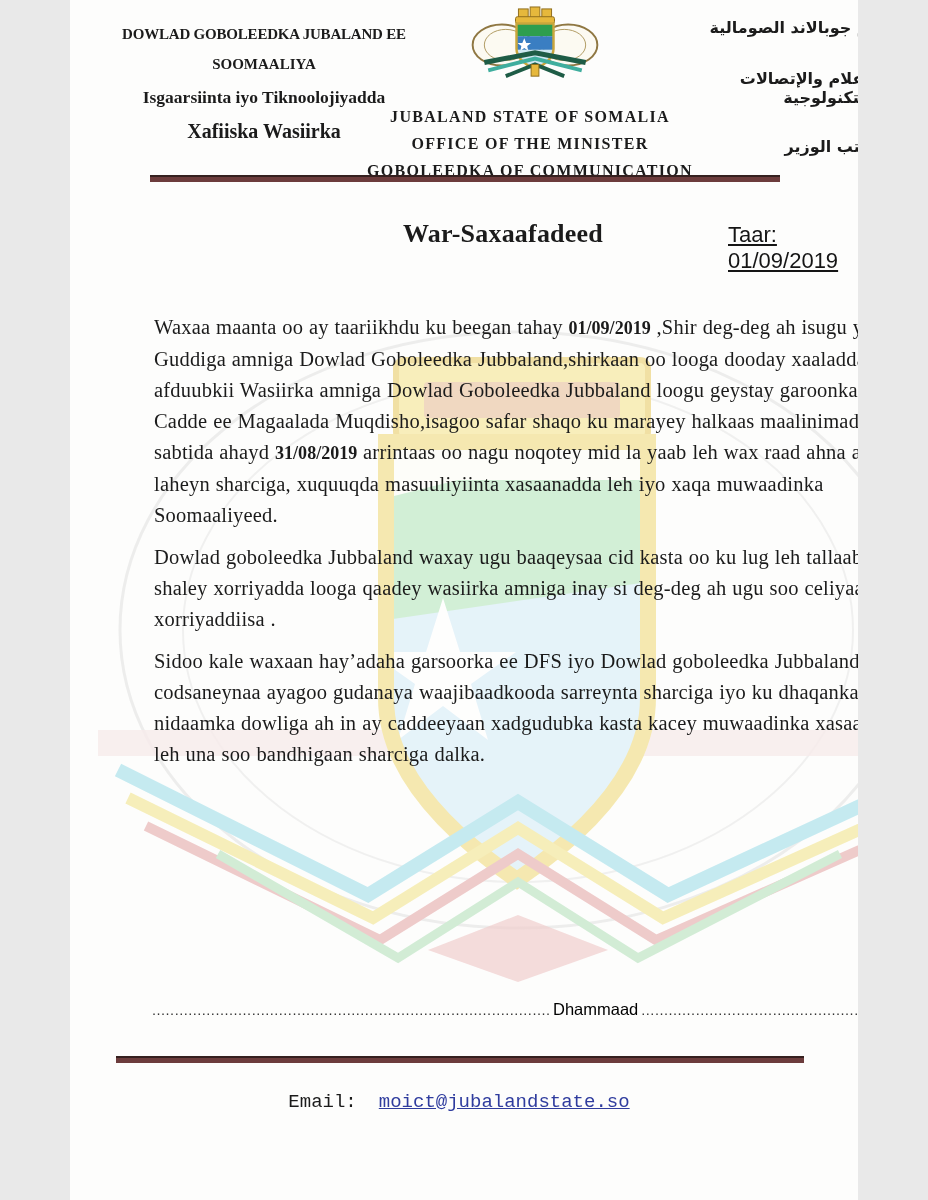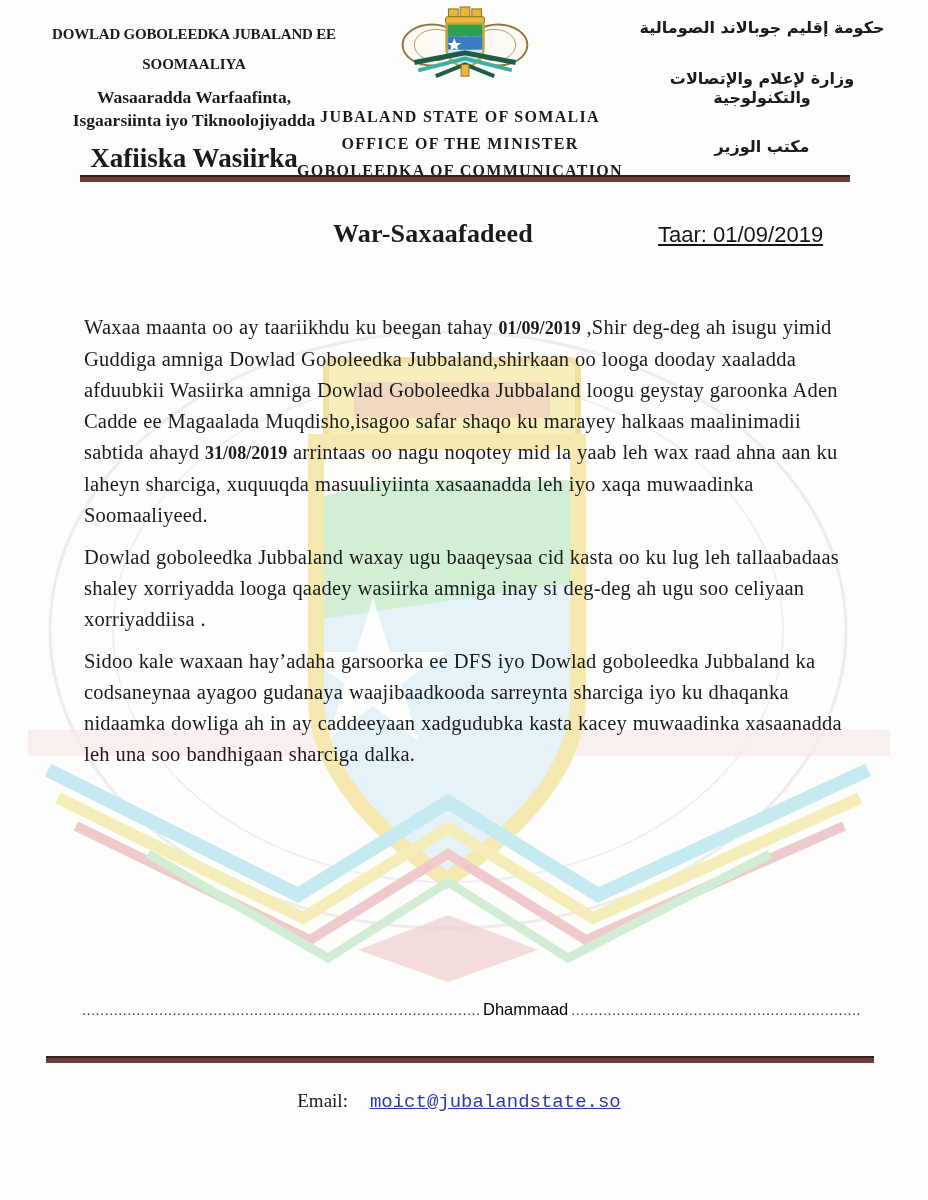--- a/index.html
+++ b/index.html
@@ -1,29 +1,29 @@
 <!DOCTYPE html>
 <html><head>
 <meta charset="utf-8">
 <style>
   html,body{margin:0;padding:0;background:#e9e9e9;}
   .page{
-    position:relative;width:928px;height:1200px;margin:0 auto;
+    position:relative;width:788px;height:1200px;margin:0 auto;
     background:#fdfdfc;overflow:hidden;
     font-family:"Liberation Serif", serif;color:#1b1b1b;
   }
   
   .watermark{position:absolute;left:28px;top:330px;width:862px;height:660px;opacity:.5;z-index:0;pointer-events:none;}
   
   .hdr-left{position:absolute;left:46px;top:26px;width:296px;text-align:center;z-index:1;}
   .hdr-left .l1{font-size:15px;font-weight:bold;letter-spacing:-.2px;margin-bottom:13px;}
   .hdr-left .l2{font-size:15px;font-weight:bold;margin-bottom:14px;}
   .hdr-left .l3{font-size:17.5px;font-weight:bold;margin-bottom:2px;}
   .hdr-left .l4{font-size:17.5px;font-weight:bold;margin-bottom:12px;}
-  .hdr-left .l5{font-size:27px;font-weight:bold;}
+  .hdr-left .l5{font-size:20px;font-weight:bold;}
   .hdr-center-text{position:absolute;left:278px;top:108px;width:364px;text-align:center;z-index:1;}
   .hdr-center-text div{font-size:16px;font-weight:bold;letter-spacing:1.3px;margin-bottom:9px;}
   .emblem{position:absolute;left:396px;top:6px;width:138px;height:76px;z-index:1;}
   .hdr-right{position:absolute;left:626px;top:18px;width:272px;text-align:center;direction:rtl;z-index:1;
     font-family:"DejaVu Sans", sans-serif;font-weight:bold;}
   .hdr-right .a1{font-size:16px;margin-bottom:32px;}
   .hdr-right .a2{font-size:16px;margin-bottom:30px;}
   .hdr-right .a3{font-size:16px;}
   .rule{position:absolute;height:5px;background:#6c3c3c;border-top:2px solid #35201f;z-index:1;}
   .rule-top{left:80px;right:78px;top:175px;}
@@ -38,21 +38,21 @@
   .seg-name{font-weight:bold;word-spacing:4px;}
   
   .closing{position:absolute;left:82px;top:1000px;width:778px;display:flex;align-items:center;
     font-family:"Liberation Sans", sans-serif;font-size:14.5px;color:#222;z-index:1;}
   .closing .dots{overflow:hidden;white-space:nowrap;letter-spacing:.5px;color:#333;}
   .closing .dots-l{width:398px;flex:0 0 auto;}
   .closing .dots-r{flex:1 1 auto;}
   .closing .dlabel{flex:0 0 auto;font-size:16.5px;padding:0 3px;color:#000000;}
   .footer-loc{position:absolute;left:0;right:10px;top:1066px;text-align:center;font-size:19px;z-index:1;}
   .footer-email{position:absolute;left:0;right:10px;top:1090px;text-align:center;font-size:19px;z-index:1;}
-  .footer-email .lbl{margin-right:22px;}
+  .footer-email .lbl{margin-right:22px;font-family:Liberation Mono, monospace;}
   .footer-email a{color:#2f3c9e;text-decoration:underline;font-family:Liberation Mono, monospace;}
 </style>
 </head>
 <body>
 
 <div class="page">
 
   <svg class="watermark" viewBox="0 0 862 660" xmlns="http://www.w3.org/2000/svg">
     <ellipse cx="420" cy="300" rx="398" ry="298" fill="none" stroke="#dedede" stroke-width="3"></ellipse>
     <ellipse cx="420" cy="300" rx="335" ry="252" fill="none" stroke="#e4e4e4" stroke-width="2"></ellipse>
@@ -76,21 +76,20 @@
     <path d="M20 440 L270 565 L420 472 L570 565 L840 440" fill="none" stroke="#8fd8e6" stroke-width="14"></path>
     <path d="M30 468 L275 588 L420 498 L565 588 L832 468" fill="none" stroke="#f0e07a" stroke-width="12"></path>
     <path d="M48 496 L282 610 L420 524 L558 610 L816 496" fill="none" stroke="#e09a9a" stroke-width="10"></path>
     <path d="M120 524 L300 628 L420 552 L540 628 L742 524" fill="none" stroke="#a8dcb0" stroke-width="9"></path>
     <path d="M330 620 L420 585 L510 620 L420 652 Z" fill="#e4a0a0" opacity=".7"></path>
   </svg>
 
   <div class="hdr-left">
     <div class="l1">DOWLAD GOBOLEEDKA JUBALAND EE</div>
     <div class="l2">SOOMAALIYA</div>
-    <div class="l3">Wasaaradda Warfaafinta,</div>
     <div class="l4">Isgaarsiinta iyo Tiknoolojiyadda</div>
     <div class="l5">Xafiiska Wasiirka</div>
   </div>
 
   <svg class="emblem" viewBox="0 0 140 78" xmlns="http://www.w3.org/2000/svg">
     <ellipse cx="36" cy="40" rx="30" ry="21" fill="#fcfaf2" stroke="#8f7742" stroke-width="2"></ellipse>
     <ellipse cx="104" cy="40" rx="30" ry="21" fill="#fcfaf2" stroke="#8f7742" stroke-width="2"></ellipse>
     <ellipse cx="40" cy="40" rx="22" ry="16" fill="none" stroke="#b09a62" stroke-width="1"></ellipse>
     <ellipse cx="100" cy="40" rx="22" ry="16" fill="none" stroke="#b09a62" stroke-width="1"></ellipse>
 

